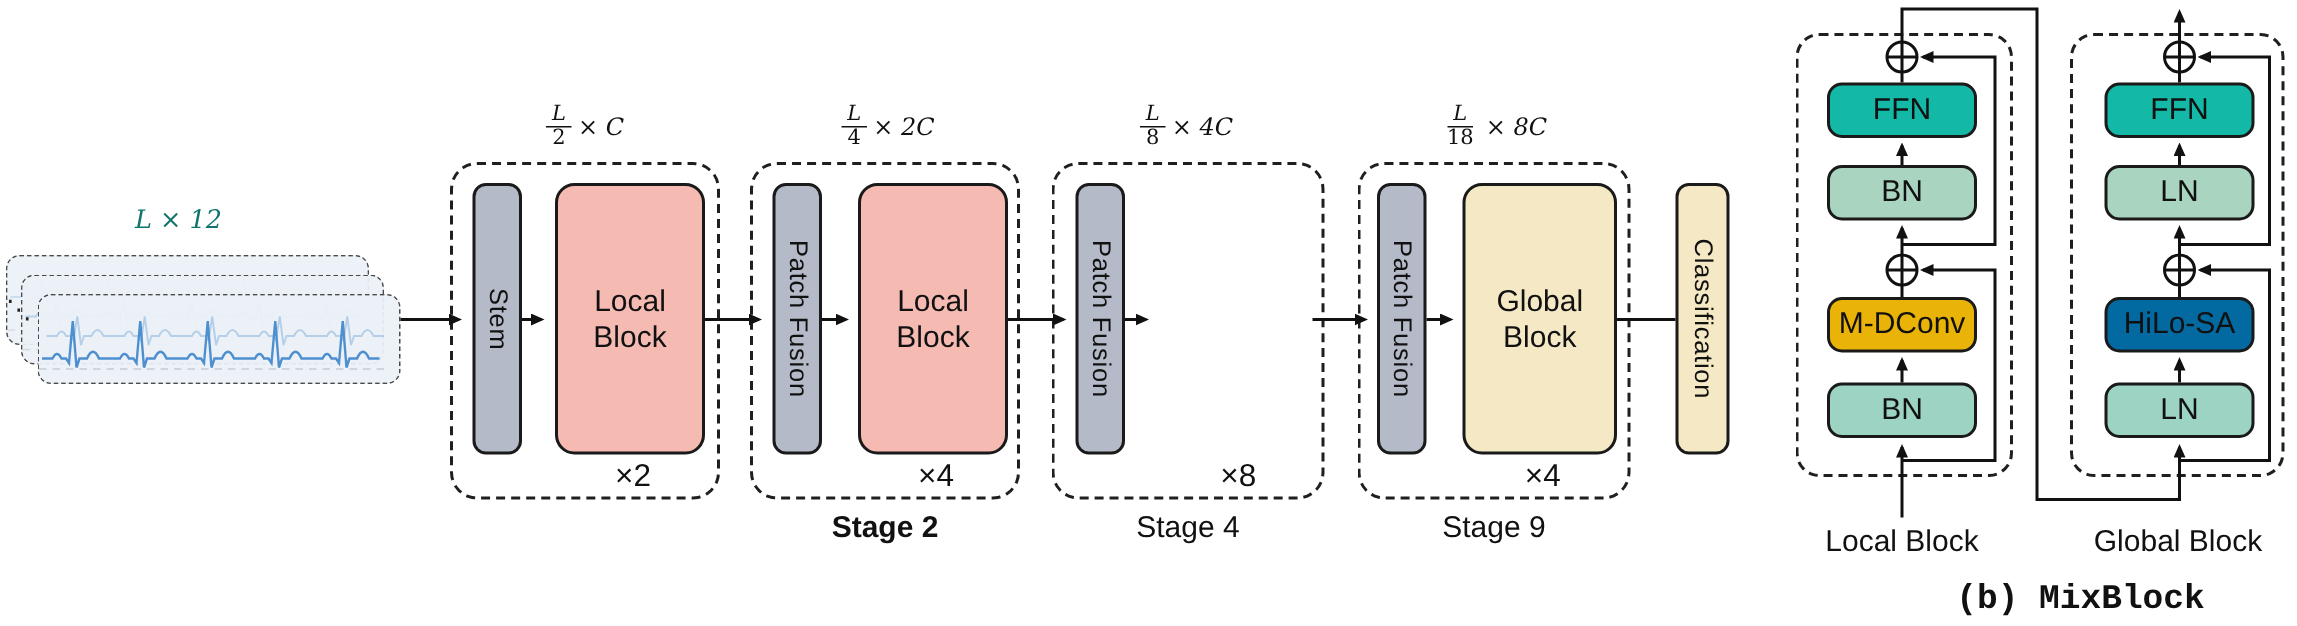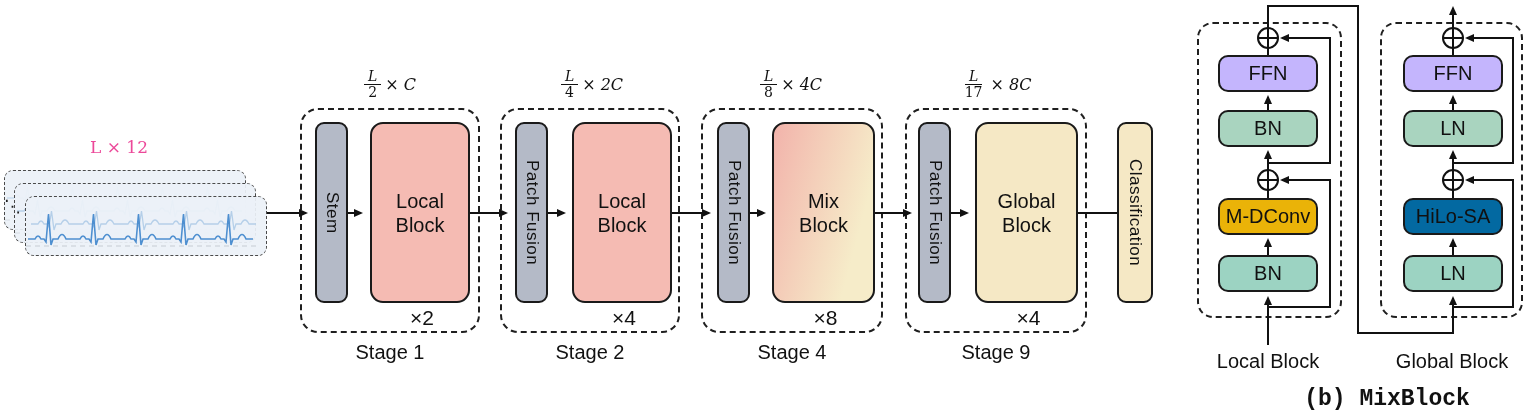--- a/index.html
+++ b/index.html
@@ -8,22 +8,22 @@
     font-family:"Liberation Sans", sans-serif;color:#111;overflow:hidden;
   }
   .ctr{display:flex;align-items:center;justify-content:center;text-align:center;}
   
   .ecg-card{
     position:absolute;width:242px;height:60px;border:1.6px dashed #4a4a4a;
     border-radius:9px;background:rgba(236,241,247,0.93);box-sizing:border-box;overflow:hidden;
   }
   .ecg-card svg{display:block;margin-top:2px;}
   .input-label{
-    position:absolute;font-family:"DejaVu Serif", serif;
-    font-size:17px;color:#ec4899;
+    position:absolute;font-family:"DejaVu Serif", serif;font-style:italic;
+    font-size:17px;color:#0f766e;
   }
   .stack-dots{position:absolute;font-size:17px;color:#222;}
   
   .stage-box{
     position:absolute;top:108px;height:225px;border:2px dashed #1f1f1f;
     border-radius:18px;box-sizing:border-box;
   }
   .vblock{
     position:absolute;top:122px;height:181px;width:33px;
     border:2px solid #1a1a1a;border-radius:9px;box-sizing:border-box;
@@ -57,21 +57,21 @@
   }
   
   .mb-box{
     position:absolute;top:22px;height:296px;border:2px dashed #1f1f1f;
     border-radius:16px;box-sizing:border-box;
   }
   .bblock{
     position:absolute;width:100px;height:37px;border:2px solid #1a1a1a;
     border-radius:10px;box-sizing:border-box;font-size:20px;
   }
-  .bg-ffn{background:#c4b5fd;}
+  .bg-ffn{background:#14b8a6;}
   .bg-norm-t{background:#A9D4BF;}
   .bg-norm-b{background:#9CD3C2;}
   .bg-mdconv{background:#eab308;}
   .col-label{position:absolute;top:349px;height:24px;font-size:20px;}
   
   .wires{position:absolute;left:0;top:0;z-index:5;pointer-events:none;}
   .layer1{z-index:1;} .layer2{z-index:2;} .layer3{z-index:3;}
 </style>
 </head>
 <body>
@@ -111,61 +111,57 @@
     </span>
     <span class="dimsuf">× C</span>
   </div>
   <div class="vblock layer3" style="left:315px;">
     <span class="vtext">Stem</span>
   </div>
   <div class="main-block bg-local ctr layer3" style="left:370px;width:100px;">
     <span class="wrap">Local Block</span>
   </div>
   <div class="repeat ctr layer3" style="left:372px;width:100px;">×2</div>
-  <div class="stage-name ctr" style="left:300px;width:180px;">Stage 1</div>
 
   <div class="stage-box layer1" style="left:500px;width:180px;"></div>
   <div class="dim ctr" style="left:522px;width:140px;">
     <span class="frac">
       <span class="num">L</span>
       <span class="den">4</span>
     </span>
     <span class="dimsuf">× 2C</span>
   </div>
   <div class="vblock layer3" style="left:515px;">
     <span class="vtext">Patch Fusion</span>
   </div>
   <div class="main-block bg-local ctr layer3" style="left:572px;width:100px;">
     <span class="wrap">Local Block</span>
   </div>
   <div class="repeat ctr layer3" style="left:574px;width:100px;">×4</div>
-  <div class="stage-name ctr" style="left:500px;width:180px;">Stage 2</div>
+  <div class="stage-name ctr" style="left:500px;width:180px;font-weight:bold;">Stage 2</div>
 
   <div class="stage-box layer1" style="left:701px;width:182px;"></div>
   <div class="dim ctr" style="left:721px;width:140px;">
     <span class="frac">
       <span class="num">L</span>
       <span class="den">8</span>
     </span>
     <span class="dimsuf">× 4C</span>
   </div>
   <div class="vblock layer3" style="left:717px;">
     <span class="vtext">Patch Fusion</span>
   </div>
-  <div class="main-block bg-mix ctr layer3" style="left:772px;width:103px;">
-    <span class="wrap">Mix Block</span>
-  </div>
   <div class="repeat ctr layer3" style="left:774px;width:103px;">×8</div>
   <div class="stage-name ctr" style="left:701px;width:182px;">Stage 4</div>
 
   <div class="stage-box layer1" style="left:905px;width:182px;"></div>
   <div class="dim ctr" style="left:926px;width:140px;">
     <span class="frac">
       <span class="num">L</span>
-      <span class="den">17</span>
+      <span class="den">18</span>
     </span>
     <span class="dimsuf">× 8C</span>
   </div>
   <div class="vblock layer3" style="left:918px;">
     <span class="vtext">Patch Fusion</span>
   </div>
   <div class="main-block bg-cream ctr layer3" style="left:975px;width:103px;">
     <span class="wrap">Global Block</span>
   </div>
   <div class="repeat ctr layer3" style="left:977px;width:103px;">×4</div>

